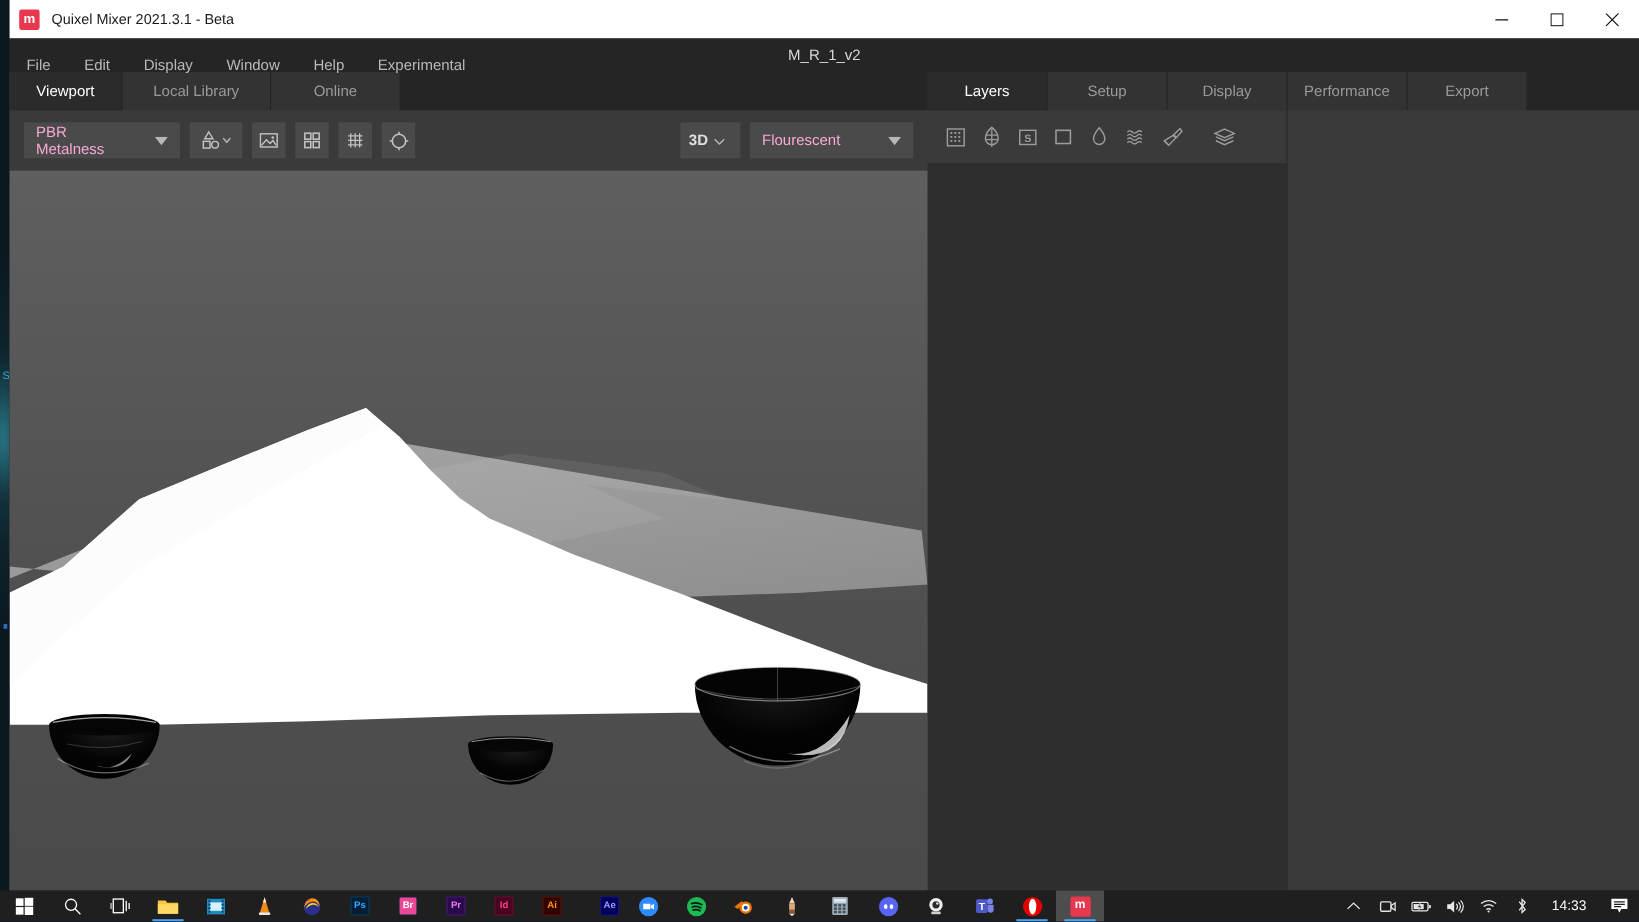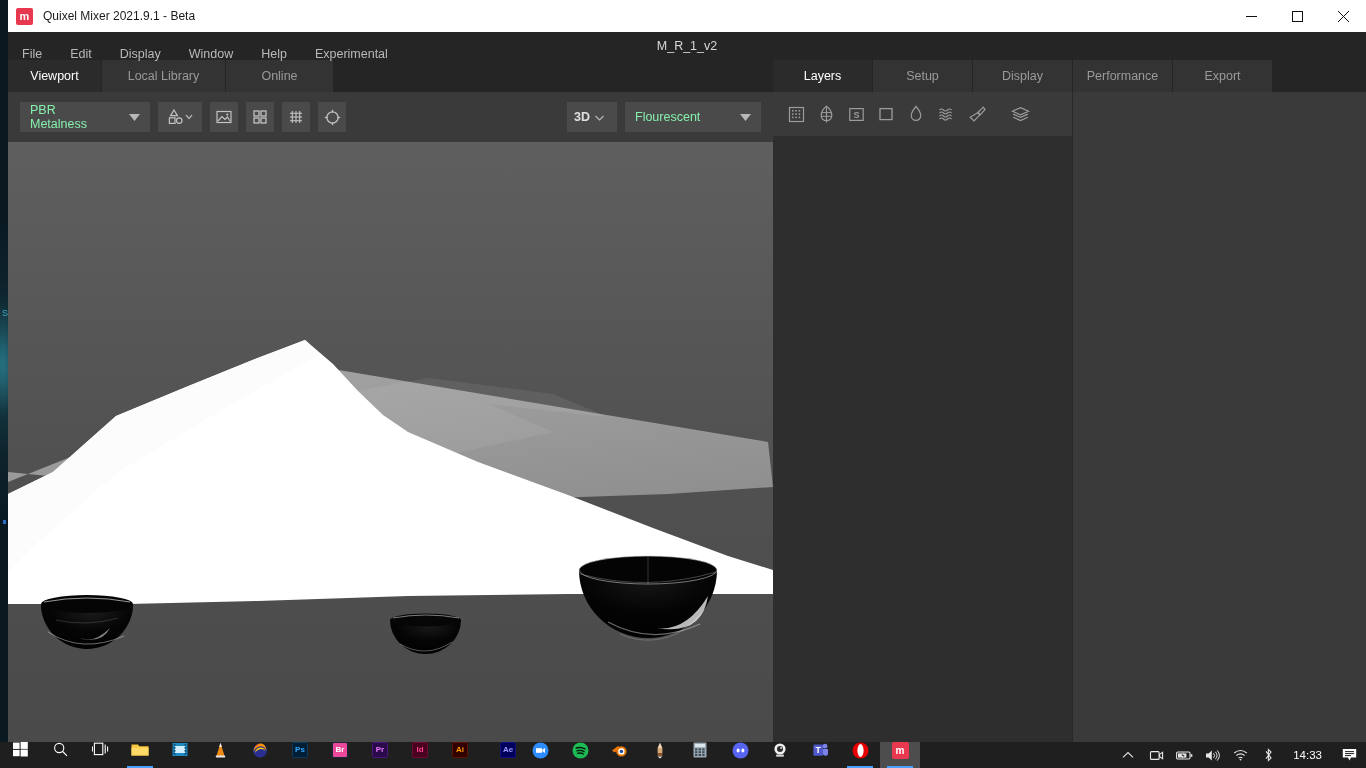--- a/index.html
+++ b/index.html
@@ -73,21 +73,21 @@
     font-size:12.5px;color:#9a9a9a;background:#333333;
     border-right:1px solid #252525;
   }
   .tab.active{background:#2b2b2b;color:#ffffff;}
   .tab.spacer{flex:1 1 auto;background:#252525;border:none;}
 
   .toolbar{height:50px;flex:0 0 50px;display:flex;align-items:center;padding:0 12px;background:#3a3a3a;position:relative;}
 
   .dropdown{
     height:30px;background:#4a4a4a;display:flex;align-items:center;
-    padding:0 10px;font-size:12.5px;color:#86efac;
+    padding:0 10px;font-size:12.5px;color:#f9a8d4;
   }
   .dropdown .caret{margin-left:auto;padding-left:14px;}
   #dd-material{width:130px;}
   #dd-light{width:136px;}
   #dd-3d{width:50px;height:30px;background:#4a4a4a;display:flex;align-items:center;
     padding:0 7px;font-size:12.5px;color:#e0e0e0;font-weight:600;}
   #dd-3d .caret2{margin-left:5px;}
 
   .tbtn{
     width:28px;height:30px;background:#4a4a4a;margin-left:8px;
@@ -107,21 +107,21 @@
   .licon{width:26px;height:26px;display:flex;align-items:center;justify-content:center;color:#9c9c9c;}
   #layers-list{flex:1 1 auto;background:#2e2e2e;}
   #right-blank{flex:1 1 auto;background:#3a3a3a;}
 
   
   #taskbar{
     position:absolute;left:0;bottom:0;width:1366px;height:26px;
     background:#1f1f1f;display:flex;align-items:center;z-index:40;
   }
   .tb-item{
-    width:40px;height:26px;display:flex;justify-content:center;position:relative;
+    width:40px;height:26px;display:flex;align-items:center;justify-content:center;position:relative;
   }
   .tb-item.active{background:#4d4d4d;}
   .tb-item .underline{position:absolute;bottom:0;left:7px;width:26px;height:2px;background:#4aa3ff;}
   .appicon{width:16px;height:16px;border-radius:2px;display:flex;align-items:center;
     justify-content:center;font-size:8px;font-weight:bold;color:#fff;line-height:1;}
   #tray{margin-left:auto;display:flex;align-items:center;height:26px;padding-right:4px;gap:6px;}
   .tray-ic{width:22px;height:26px;display:flex;align-items:center;justify-content:center;color:#e6e6e6;}
   #clock{color:#fff;font-size:11.5px;padding:0 8px;line-height:26px;}
   #notif{width:26px;height:26px;display:flex;align-items:center;justify-content:center;color:#fff;}
 </style>
@@ -131,21 +131,21 @@
 <div id="desktop">
   <div id="desktop-glow1"></div>
   <div id="desktop-letter">S</div>
   <div id="desktop-dot"></div>
 </div>
 
 <div id="app">
 
   <div id="titlebar">
     <div id="app-logo">m</div>
-    <div id="title-text">Quixel Mixer 2021.9.1 - Beta</div>
+    <div id="title-text">Quixel Mixer 2021.3.1 - Beta</div>
     <div class="wincontrols">
       <div class="wincontrol" id="win-min">
         <svg width="11" height="11" viewBox="0 0 11 11">
             <line x1="0" y1="5.5" x2="11" y2="5.5" stroke="#111" stroke-width="1"></line>
           </svg>
       </div>
       <div class="wincontrol" id="win-max">
         <svg width="11" height="11" viewBox="0 0 11 11">
             <rect x="0.5" y="0.5" width="10" height="10" fill="none" stroke="#111" stroke-width="1"></rect>
           </svg>

